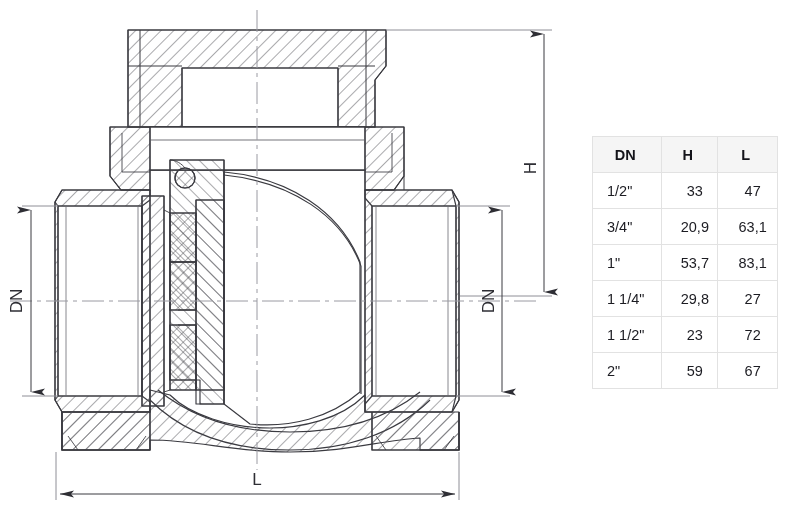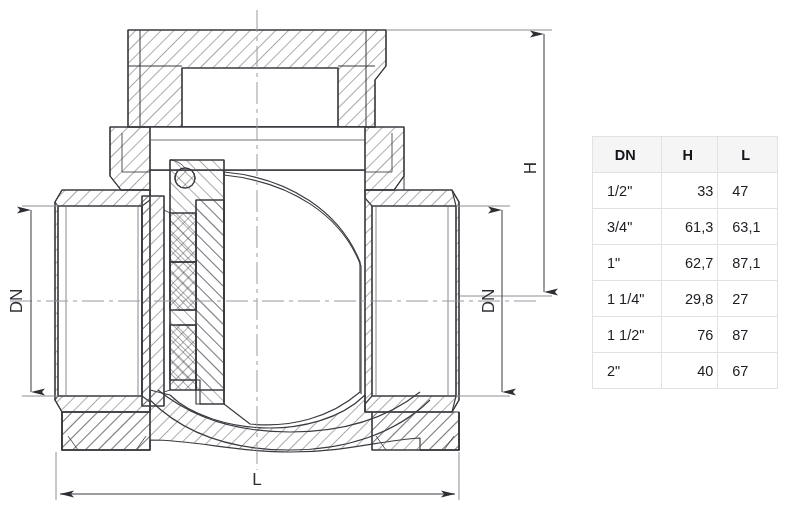--- a/index.html
+++ b/index.html
@@ -46,23 +46,23 @@
   }
   #spec-table thead th {
     background: #f5f5f5;
     font-weight: bold;
     font-size: 14.5px;
     color: #14141a;
   }
   #spec-table td.c-dn,
   #spec-table th.c-dn { width: 70px; text-align: left; padding-left: 14px; }
   #spec-table td.c-h,
-  #spec-table th.c-h  { width: 56px; text-align: right; padding-left: 14px; }
+  #spec-table th.c-h  { width: 56px; text-align: center; padding-left: 14px; }
   #spec-table td.c-l,
-  #spec-table th.c-l  { width: 60px; text-align: left; padding-left: 14px; }
+  #spec-table th.c-l  { width: 60px; text-align: center; padding-left: 14px; }
   #spec-table thead th.c-dn,
   #spec-table thead th.c-h,
   #spec-table thead th.c-l { text-align: center; padding-left: 0; }
 </style>
 </head>
 <body>
 
 <div id="root">
 
   <svg id="drawing" viewBox="0 0 800 515">
@@ -266,39 +266,39 @@
       </tr>
     </thead>
     <tbody>
       <tr>
         <td class="c-dn">1/2"</td>
         <td class="c-h">33</td>
         <td class="c-l">47</td>
       </tr>
       <tr>
         <td class="c-dn">3/4"</td>
-        <td class="c-h">61,3</td>
+        <td class="c-h">20,9</td>
         <td class="c-l">63,1</td>
       </tr>
       <tr>
         <td class="c-dn">1"</td>
-        <td class="c-h">62,7</td>
-        <td class="c-l">87,1</td>
+        <td class="c-h">53,7</td>
+        <td class="c-l">83,1</td>
       </tr>
       <tr>
         <td class="c-dn">1 1/4"</td>
         <td class="c-h">29,8</td>
         <td class="c-l">27</td>
       </tr>
       <tr>
         <td class="c-dn">1 1/2"</td>
-        <td class="c-h">76</td>
-        <td class="c-l">87</td>
+        <td class="c-h">23</td>
+        <td class="c-l">72</td>
       </tr>
       <tr>
         <td class="c-dn">2"</td>
-        <td class="c-h">40</td>
+        <td class="c-h">59</td>
         <td class="c-l">67</td>
       </tr>
     </tbody>
   </table>
 
 </div>
 
 </body></html>

